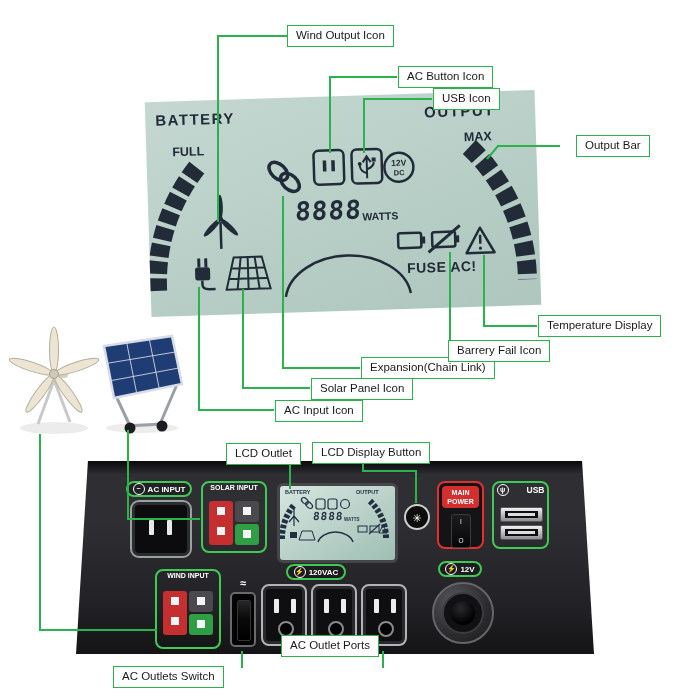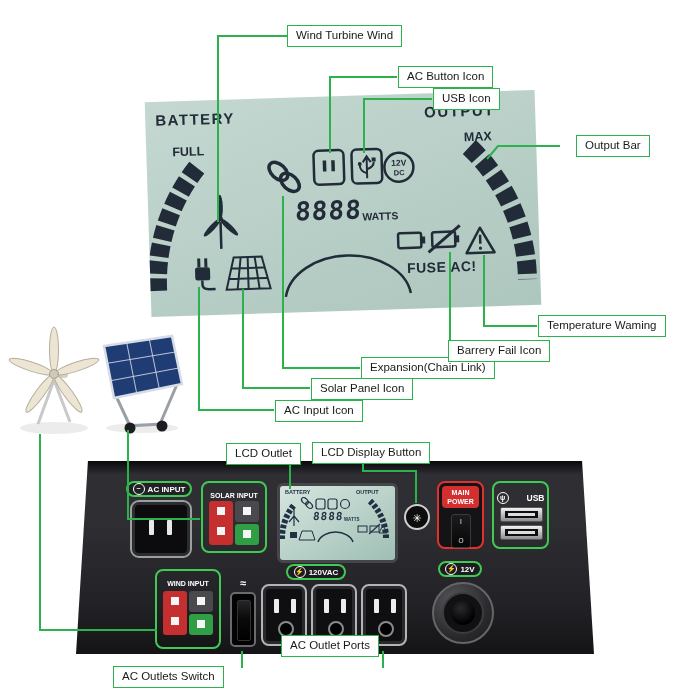--- a/index.html
+++ b/index.html
@@ -19,21 +19,21 @@
   
   .panel{position:absolute;left:76px;top:461px;width:518px;height:193px;z-index:2;
          clip-path:polygon(2.3% 0,97.7% 0,100% 100%,0 100%);
          background:linear-gradient(180deg,#09090b 0,#2e2e33 7%,#2f2e33 30%,#222125 75%,#141416 100%);}
   .pill{position:absolute;display:flex;align-items:center;justify-content:center;gap:3px;
         border:2px solid #3fca54;border-radius:9px;color:#fff;font-weight:bold;font-size:8px;
         background:rgba(0,0,0,.25);box-sizing:border-box;}
   .cicon{width:10px;height:10px;border:1px solid #fff;border-radius:50%;font-size:7px;
          line-height:9px;text-align:center;color:#fff;flex:0 0 auto;}
   .group{position:absolute;border:2px solid #3fca54;border-radius:8px;box-sizing:border-box;}
-  .gtitle{color:#fff;font-weight:bold;text-align:center;font-size:7px;padding-top:9px;
+  .gtitle{color:#fff;font-weight:bold;text-align:center;font-size:7px;padding-top:1px;
           display:flex;align-items:center;justify-content:center;gap:18px;}
   .termblock{position:absolute;}
   .t-red{position:absolute;left:0;top:0;width:24px;height:44px;background:#c62f2f;border-radius:3px;}
   .tsq{position:absolute;left:8px;width:8px;height:8px;background:#f5f5f5;}
   .t-dark{position:absolute;left:26px;top:0;width:24px;height:21px;background:#4a4a4e;border-radius:3px;}
   .t-green{position:absolute;left:26px;top:23px;width:24px;height:21px;background:#2f9e44;border-radius:3px;}
   .tsq2{position:absolute;left:8px;top:6px;width:8px;height:8px;background:#f5f5f5;}
   .acsock{position:absolute;background:#0c0c0e;border:2px solid #9aa0a0;border-radius:9px;
           box-shadow:inset 0 0 0 3px #2c2c2e;}
   .acslot{position:absolute;top:18px;width:5px;height:15px;background:#e8e8e8;border-radius:1px;}
@@ -324,25 +324,25 @@
       <polyline points="199,287 199,410 274,410"></polyline>
       <polyline points="290,464 290,489"></polyline>
       <polyline points="363,463 363,471 416,471 416,503"></polyline>
       <polyline points="128,430 128,519 200,519"></polyline>
       <polyline points="40,434 40,630 157,630"></polyline>
       <polyline points="242,651 242,668"></polyline>
       <polyline points="383,651 383,668"></polyline>
     </g>
   </svg>
 
-  <div class="callout" style="left:287px;top:25px">Wind Turbine Wind</div>
+  <div class="callout" style="left:287px;top:25px">Wind Output Icon</div>
   <div class="callout" style="left:398px;top:66px">AC Button Icon</div>
   <div class="callout" style="left:433px;top:88px">USB Icon</div>
   <div class="callout" style="left:576px;top:135px">Output Bar</div>
-  <div class="callout" style="left:538px;top:315px">Temperature Waming</div>
+  <div class="callout" style="left:538px;top:315px">Temperature Display</div>
   <div class="callout" style="left:361px;top:357px">Expansion(Chain Link)</div>
   <div class="callout" style="left:448px;top:340px">Barrery Fail Icon</div>
   <div class="callout" style="left:311px;top:378px">Solar Panel Icon</div>
   <div class="callout" style="left:275px;top:400px">AC Input Icon</div>
   <div class="callout" style="left:226px;top:443px">LCD Outlet</div>
   <div class="callout" style="left:312px;top:442px">LCD Display Button</div>
   <div class="callout" style="left:113px;top:666px">AC Outlets Switch</div>
   <div class="callout" style="left:281px;top:635px">AC Outlet Ports</div>
 
 </div>

